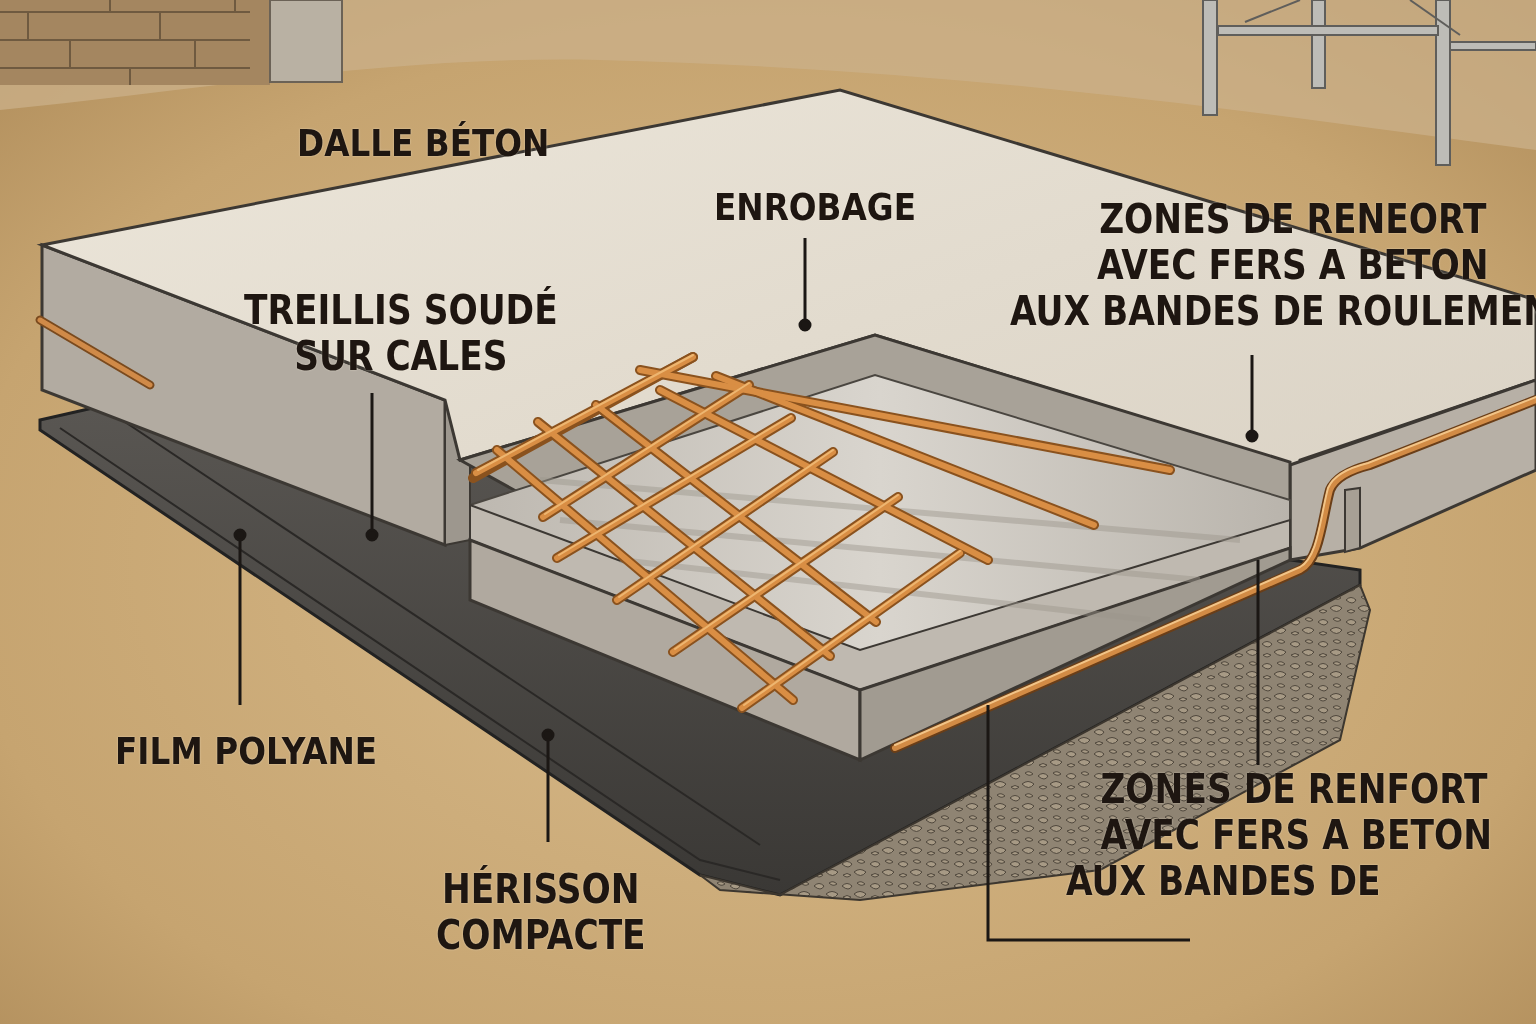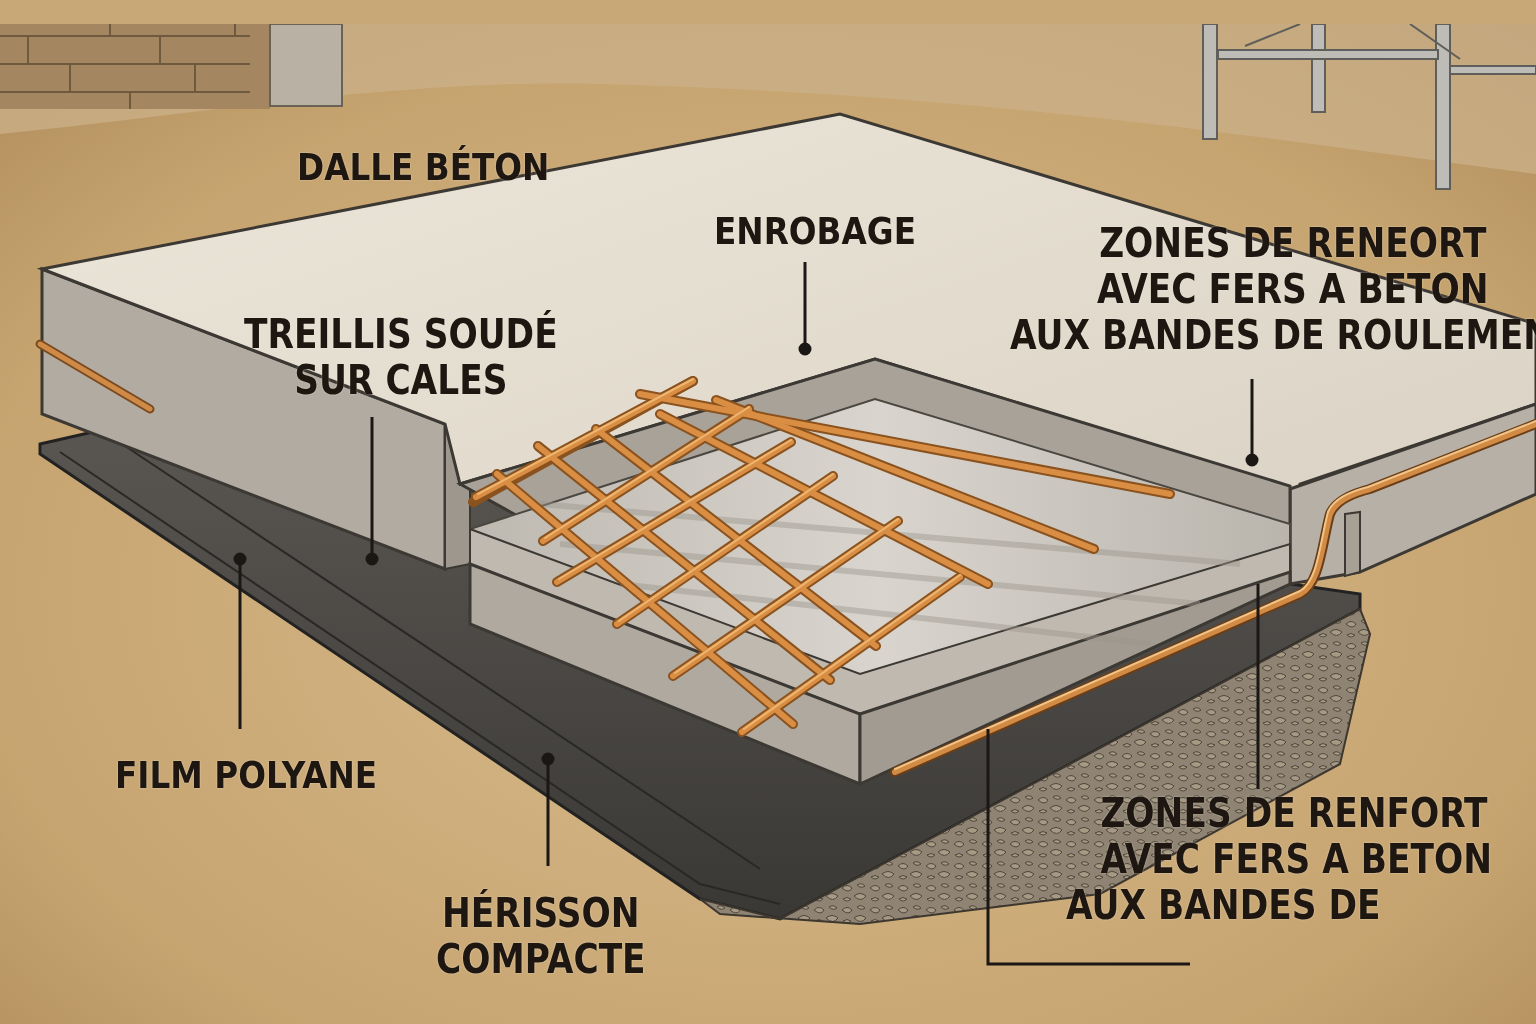--- a/index.html
+++ b/index.html
@@ -1,21 +1,21 @@
 <!DOCTYPE html>
 <html><head>
   <meta charset="utf-8">
   <style>
     html, body { margin: 0; padding: 0; }
     body {
       width: 1536px; height: 1024px; overflow: hidden;
       background: #c9a877;
       font-family: "DejaVu Sans", sans-serif;
     }
-    #stage { position: relative; width: 1536px; height: 984px; margin-top: 24px; }
+    #stage { position: relative; width: 1536px; height: 984px; }
     #stage svg { position: absolute; left: 0; top: 0; }
     .label {
       position: absolute;
       font-family: "DejaVu Sans", sans-serif;
       font-weight: bold;
       color: #1e1611;
       letter-spacing: 0px;
       line-height: 1.15;
       text-shadow: 0 0 2px rgba(255,248,230,0.6);
       white-space: nowrap;

